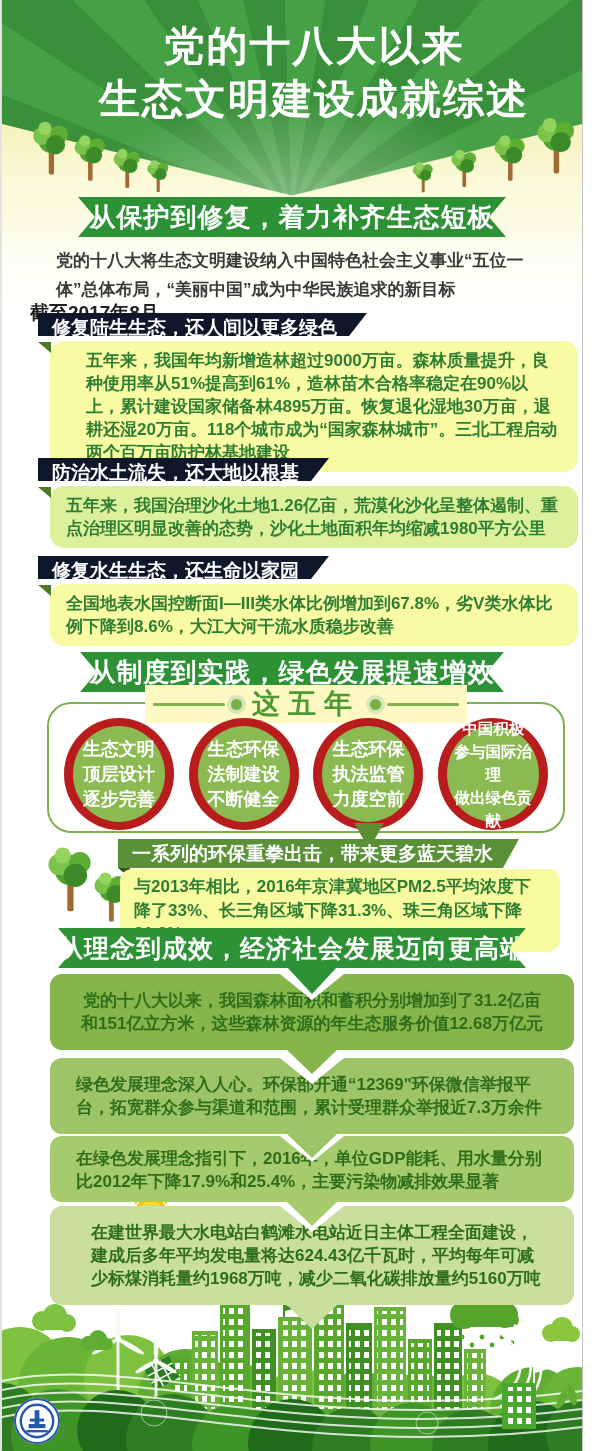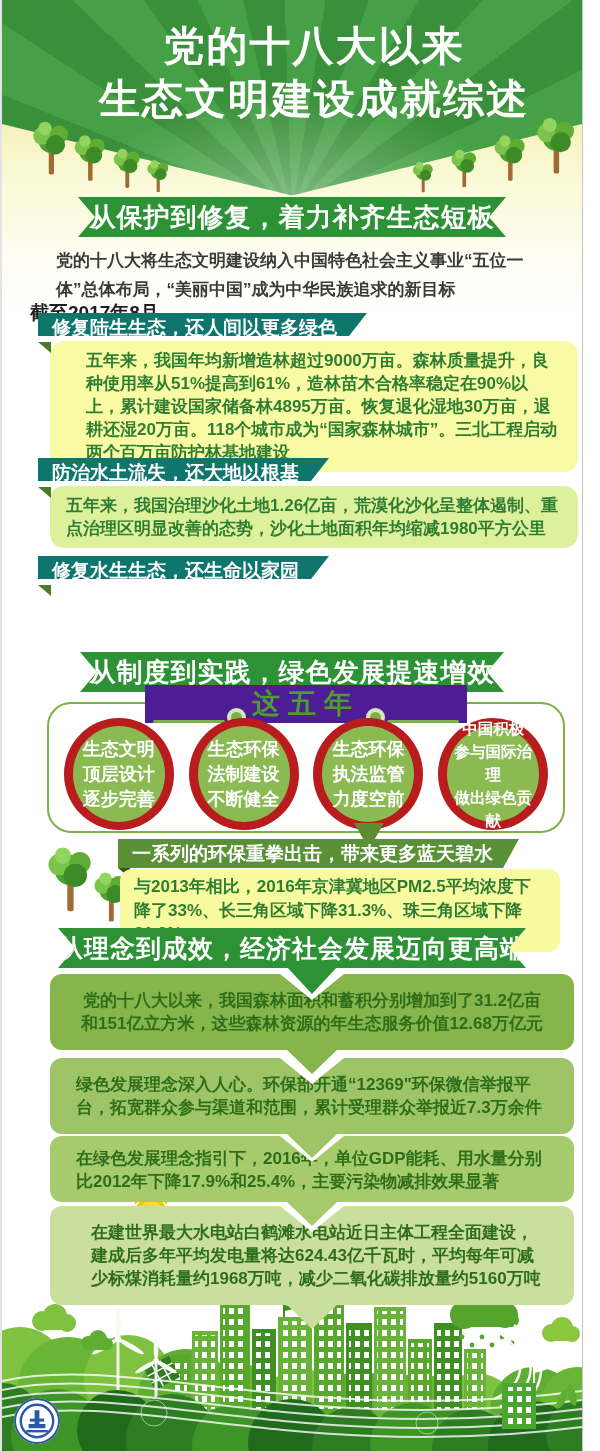--- a/index.html
+++ b/index.html
@@ -33,37 +33,37 @@
   .r2 { top:652px; width:424px; }
   .r3 { top:928px; width:468px; font-size:25px; }
   .tail { position:absolute; left:284px; top:966px; width:0; height:0; z-index:6;
     border-left:26px solid transparent; border-right:26px solid transparent; border-top:28px solid #2d9135; }
 
   .intro { position:absolute; left:54px; top:246px; width:502px; font-size:17px; font-weight:bold;
     color:#3a3a3a; line-height:29px; }
   .asof { position:absolute; left:28px; top:300px; font-size:19px; font-weight:bold; color:#1e1e1e; }
 
   
-  .tag { position:absolute; left:36px; height:23px; line-height:29px; background:#0f766e; color:#fff;
+  .tag { position:absolute; left:36px; height:23px; line-height:29px; background:#0f172a; color:#fff;
     font-weight:bold; font-size:19px; padding:0 30px 0 14px; white-space:nowrap; z-index:2;
     clip-path:polygon(0 0,100% 0,calc(100% - 18px) 100%,0 100%); }
   .fold { position:absolute; left:36px; width:13px; height:11px; background:#4c7a26;
     clip-path:polygon(0 0,100% 0,100% 100%); z-index:1; }
   .ybox { position:absolute; left:48px; width:528px; background:#f9fba4; border-radius:14px;
     padding:8px 16px; font-size:17px; font-weight:bold; color:#2f7d32; line-height:23px; }
   .ybox.green { background:#ddf19c; }
   .t1 { top:313px; } .f1 { top:342px; } .b1 { top:341px;padding-left:36px; }
   .t2 { top:458px; } .f2 { top:487px; } .b2 { top:486px; }
   .t3 { top:556px; } .f3 { top:585px; } .b3 { top:584px; }
 
   
   .panel { position:absolute; left:45px; top:702px; width:518px; height:131px;
     border:2px solid #7cb14b; border-radius:24px; }
   .panel-title-row { position:absolute; left:50%; transform:translateX(-50%); top:-19px;
-    display:flex; align-items:flex-end; background:#4c1d95; padding:0 8px; white-space:nowrap; }
+    display:flex; align-items:center; background:#fef9c3; padding:0 8px; white-space:nowrap; }
   .tline { width:72px; height:3px; background:#7cb14b; border-radius:2px; }
   .tdot { width:11px; height:11px; border-radius:50%; background:#79b04a; margin:0 6px;
     box-shadow:0 0 0 4px #d5e7b8; }
   .ttext { font-size:28px; font-weight:bold; color:#4e9a35; letter-spacing:8px; padding:0 4px; }
   .circles { position:absolute; left:0; top:14px; width:100%; display:flex; justify-content:space-evenly; }
   .circle { width:110px; height:112px; border-radius:50%; background:#b91c1c;
     display:flex; align-items:center; justify-content:center; }
   .circle-in { width:92px; height:96px; border-radius:50%; background:#8cba52; color:#fff;
     font-weight:bold; font-size:18px; line-height:25px; text-align:center; white-space:pre-line;
     display:flex; align-items:center; justify-content:center; }
@@ -150,20 +150,21 @@
   <div class="tag t1">修复陆生生态，还人间以更多绿色</div>
   <div class="fold f1"></div>
   <div class="ybox b1">五年来，我国年均新增造林超过9000万亩。森林质量提升，良种使用率从51%提高到61%，造林苗木合格率稳定在90%以上，累计建设国家储备林4895万亩。恢复退化湿地30万亩，退耕还湿20万亩。118个城市成为“国家森林城市”。三北工程启动两个百万亩防护林基地建设</div>
 
   <div class="tag t2">防治水土流失，还大地以根基</div>
   <div class="fold f2"></div>
   <div class="ybox green b2">五年来，我国治理沙化土地1.26亿亩，荒漠化沙化呈整体遏制、重点治理区明显改善的态势，沙化土地面积年均缩减1980平方公里</div>
 
   <div class="tag t3">修复水生生态，还生命以家园</div>
   <div class="fold f3"></div>
+  <div class="ybox b3">全国地表水国控断面I—III类水体比例增加到67.8%，劣V类水体比例下降到8.6%，大江大河干流水质稳步改善</div>
 
   <div class="ribbon r2">从制度到实践，绿色发展提速增效</div>
 
   <div class="panel">
     <div class="panel-title-row">
       <span class="tline"></span>
       <span class="tdot"></span>
       <span class="ttext">这五年</span>
       <span class="tdot"></span>
       <span class="tline"></span>

